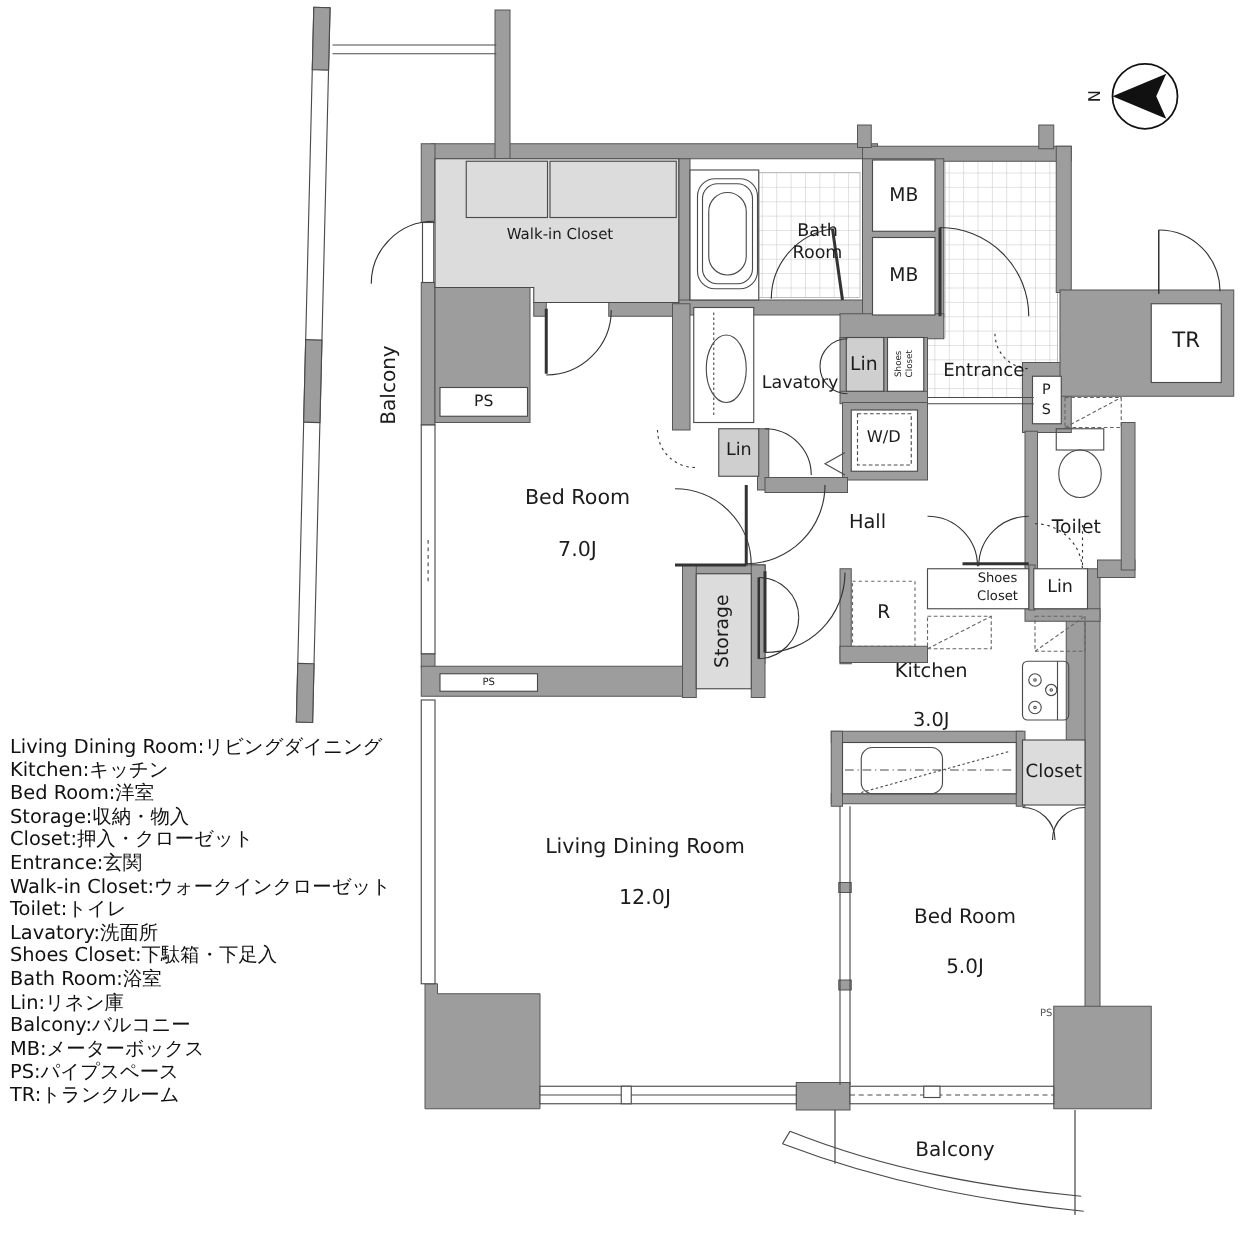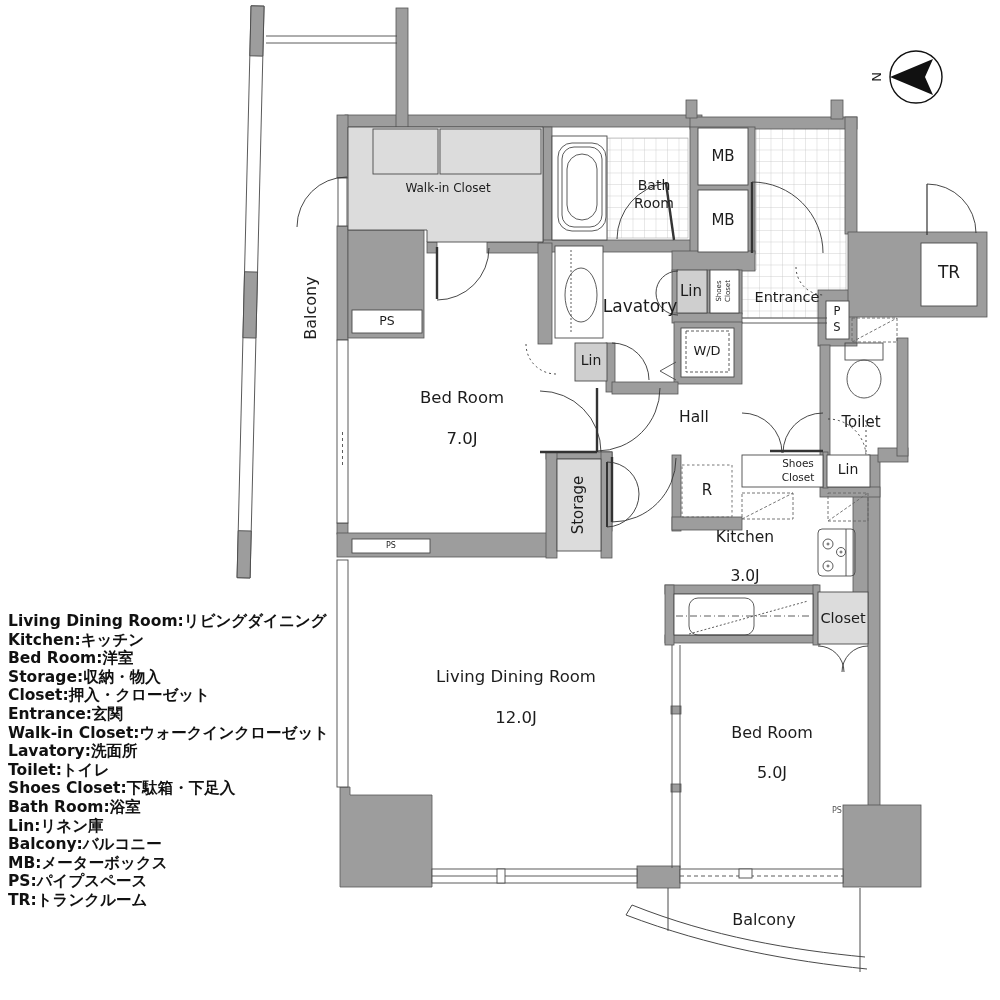--- a/index.html
+++ b/index.html
@@ -2,21 +2,21 @@
 <html><head>
 <meta charset="utf-8">
 <style>
   html,body{margin:0;padding:0;background:#fff;}
   .stage{position:relative;width:1000px;height:1000px;background:#fff;overflow:hidden;
          font-family:"DejaVu Sans","Liberation Sans",sans-serif;}
   .stage svg{position:absolute;left:0;top:0;}
   .lbl{position:absolute;transform:translate(-50%,-50%);color:#1c1c1c;white-space:pre-line;
        text-align:center;line-height:1.25;}
   .rot{transform:translate(-50%,-50%) rotate(-90deg);}
-  .legend{position:absolute;left:8px;top:612px;font-weight:bold;}
+  .legend{position:absolute;left:8px;top:588px;}
   .legend div{font-size:15.5px;line-height:18.6px;color:#111;white-space:nowrap;}
 </style>
 </head>
 <body>
 
 <div class="stage">
 
 <svg width="1000" height="1000" viewBox="0 0 1000 1000">
   <defs>
     <pattern id="tile" width="11.5" height="11.5" patternUnits="userSpaceOnUse">
@@ -219,21 +219,21 @@
 <div class="lbl" style="left:448px;top:188px;font-size:12px;">Walk-in Closet</div>
 <div class="lbl" style="left:654px;top:194px;font-size:14px;">Bath
 Room</div>
 <div class="lbl" style="left:723px;top:156px;font-size:15px;">MB</div>
 <div class="lbl" style="left:723px;top:220px;font-size:15px;">MB</div>
 <div class="lbl" style="left:787px;top:297px;font-size:14.5px;">Entrance</div>
 <div class="lbl" style="left:949px;top:273px;font-size:17px;">TR</div>
 <div class="lbl" style="left:387px;top:321px;font-size:12.5px;">PS</div>
 <div class="lbl" style="left:837px;top:319px;font-size:11.5px;line-height:1.4;">P
 S</div>
-<div class="lbl" style="left:640px;top:307px;font-size:17px;">Lavatory</div>
+<div class="lbl" style="left:640px;top:307px;font-size:14px;">Lavatory</div>
 <div class="lbl" style="left:691px;top:291px;font-size:15px;">Lin</div>
 <div class="lbl rot" style="left:724px;top:291px;font-size:7px;line-height:1.3;">Shoes
 Closet</div>
 <div class="lbl" style="left:591px;top:361px;font-size:14px;">Lin</div>
 <div class="lbl" style="left:707px;top:351px;font-size:13px;">W/D</div>
 <div class="lbl" style="left:462px;top:419px;font-size:16.5px;">
   <div>Bed Room</div>
   <div>7.0J</div>
 </div>
 <div class="lbl" style="left:694px;top:418px;font-size:15.5px;">Hall</div>
@@ -263,22 +263,22 @@
 <div class="lbl rot" style="left:877px;top:77px;font-size:13px;">N</div>
 
 <div class="legend">
   <div>Living Dining Room:リビングダイニング</div>
   <div>Kitchen:キッチン</div>
   <div>Bed Room:洋室</div>
   <div>Storage:収納・物入</div>
   <div>Closet:押入・クローゼット</div>
   <div>Entrance:玄関</div>
   <div>Walk-in Closet:ウォークインクローゼット</div>
+  <div>Toilet:トイレ</div>
   <div>Lavatory:洗面所</div>
-  <div>Toilet:トイレ</div>
   <div>Shoes Closet:下駄箱・下足入</div>
   <div>Bath Room:浴室</div>
   <div>Lin:リネン庫</div>
   <div>Balcony:バルコニー</div>
   <div>MB:メーターボックス</div>
   <div>PS:パイプスペース</div>
   <div>TR:トランクルーム</div>
 </div>
 
 </div>

